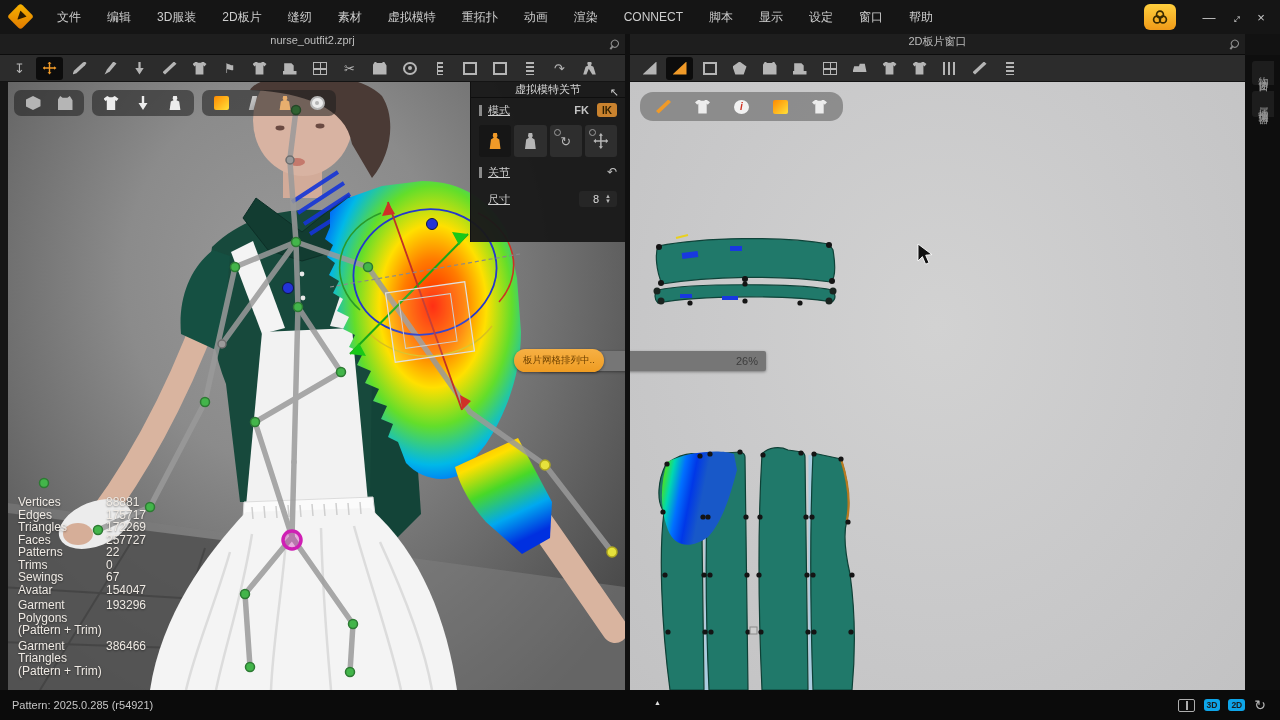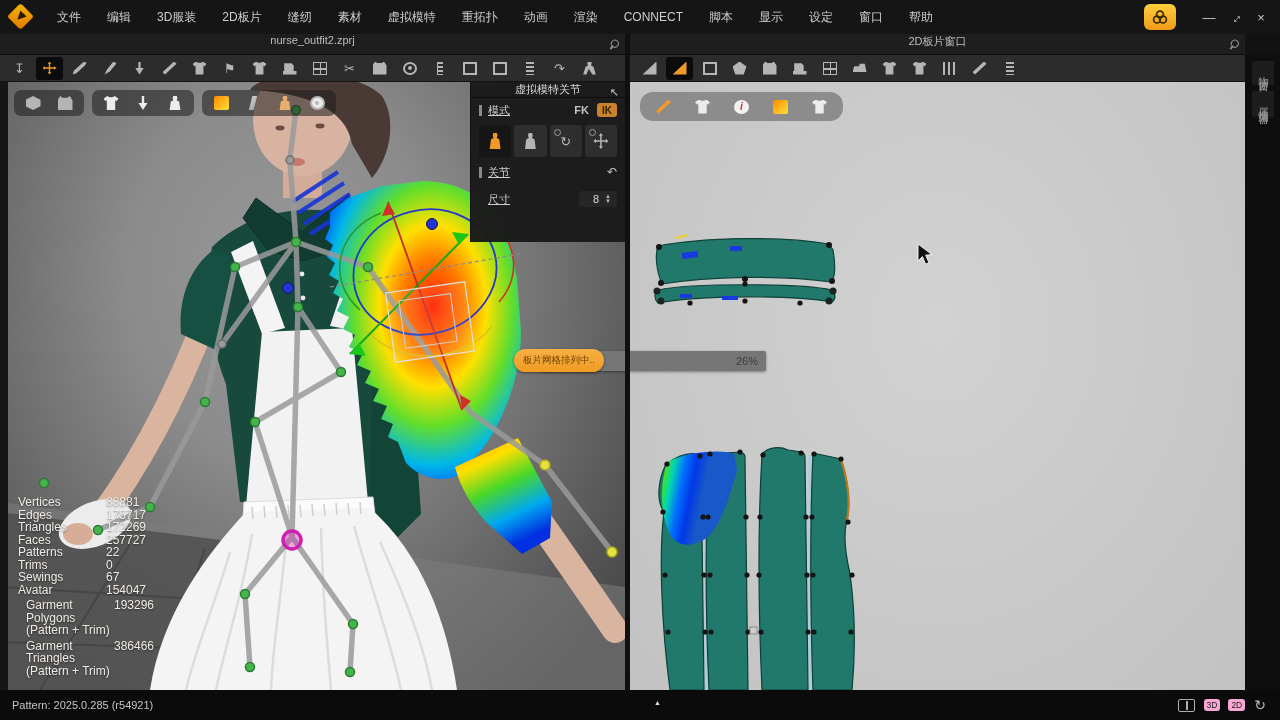--- a/index.html
+++ b/index.html
@@ -100,21 +100,21 @@
   .undo{margin-left:auto;color:#c0c0c0;font-size:12px;}
   .sizebox{margin-left:auto;display:flex;align-items:center;gap:6px;background:#262626;border-radius:3px;padding:2px 6px;}
   .sizeval{color:#d8d8d8;font-size:11px;min-width:14px;text-align:right;}
   .spin{display:flex;flex-direction:column;line-height:5px;}
   .spin span{color:#b5b5b5;font-size:6px;}
 
   
   .stats{position:absolute;left:18px;top:414px;width:220px;z-index:4;}
   .stat-row{display:flex;color:#efeae4;font-size:12px;line-height:12.5px;text-shadow:0 1px 2px rgba(0,0,0,.45);}
   .stat-row .lab{width:88px;}
-  .stat-row.twoline{margin-top:3px;margin-left:8px;}
+  .stat-row.twoline{margin-top:3px;}
   .stat-row .lab .sub{display:block;}
   .stat-row.fps{margin-top:14px;}
 
   
   .pbar{position:absolute;left:540px;top:351px;width:226px;height:20px;background:#767676;border-radius:2px;z-index:30;
         display:flex;align-items:center;justify-content:flex-end;padding-right:8px;box-shadow:0 1px 3px rgba(0,0,0,.4);}
   .pbar .pct{color:#3d3d3d;font-size:11px;}
   .ptip{position:absolute;left:514px;top:349px;width:90px;height:23px;background:linear-gradient(180deg,#f6b044,#ef9c22);
         border-radius:12px;z-index:40;display:flex;align-items:center;justify-content:center;box-shadow:0 1px 3px rgba(0,0,0,.45);}
   .ptip span{color:#6e4100;font-size:9.5px;white-space:nowrap;overflow:hidden;}
@@ -124,21 +124,21 @@
   .sidetab{writing-mode:vertical-rl;color:#969696;font-size:10px;letter-spacing:2px;background:#1d1d1d;border-radius:3px 0 0 3px;
            padding:8px 4px;margin:6px 0 0 7px;display:block;}
 
   
   .statusbar{position:absolute;left:0;top:690px;width:1280px;height:30px;background:#0b0b0b;display:flex;align-items:center;z-index:50;}
   .ver{color:#c6c6c6;font-size:11px;margin-left:12px;}
   .uparrow{position:absolute;left:654px;top:9px;color:#e0e0e0;font-size:7px;}
   .sb-right{margin-left:auto;display:flex;align-items:center;gap:9px;margin-right:14px;}
   .split-ic{width:17px;height:13px;border:1.5px solid #aeaeae;border-radius:2px;position:relative;}
   .split-ic::after{content:"";position:absolute;left:50%;top:1px;bottom:1px;width:1.5px;background:#aeaeae;}
-  .sb-badge{background:#f9a8d4;color:#1c1c1c;font-size:8.5px;font-weight:normal;border-radius:3px;padding:2px 3px;line-height:1;}
+  .sb-badge{background:#0ea5e9;color:#1c1c1c;font-size:8.5px;font-weight:bold;border-radius:3px;padding:2px 3px;line-height:1;}
   .sb-refresh{color:#b8b8b8;font-size:14px;line-height:1;}
 
   .cursor2d{position:absolute;z-index:8;}
 </style>
 </head>
 <body>
 
 <div id="stage">
 
   <div class="menubar">

